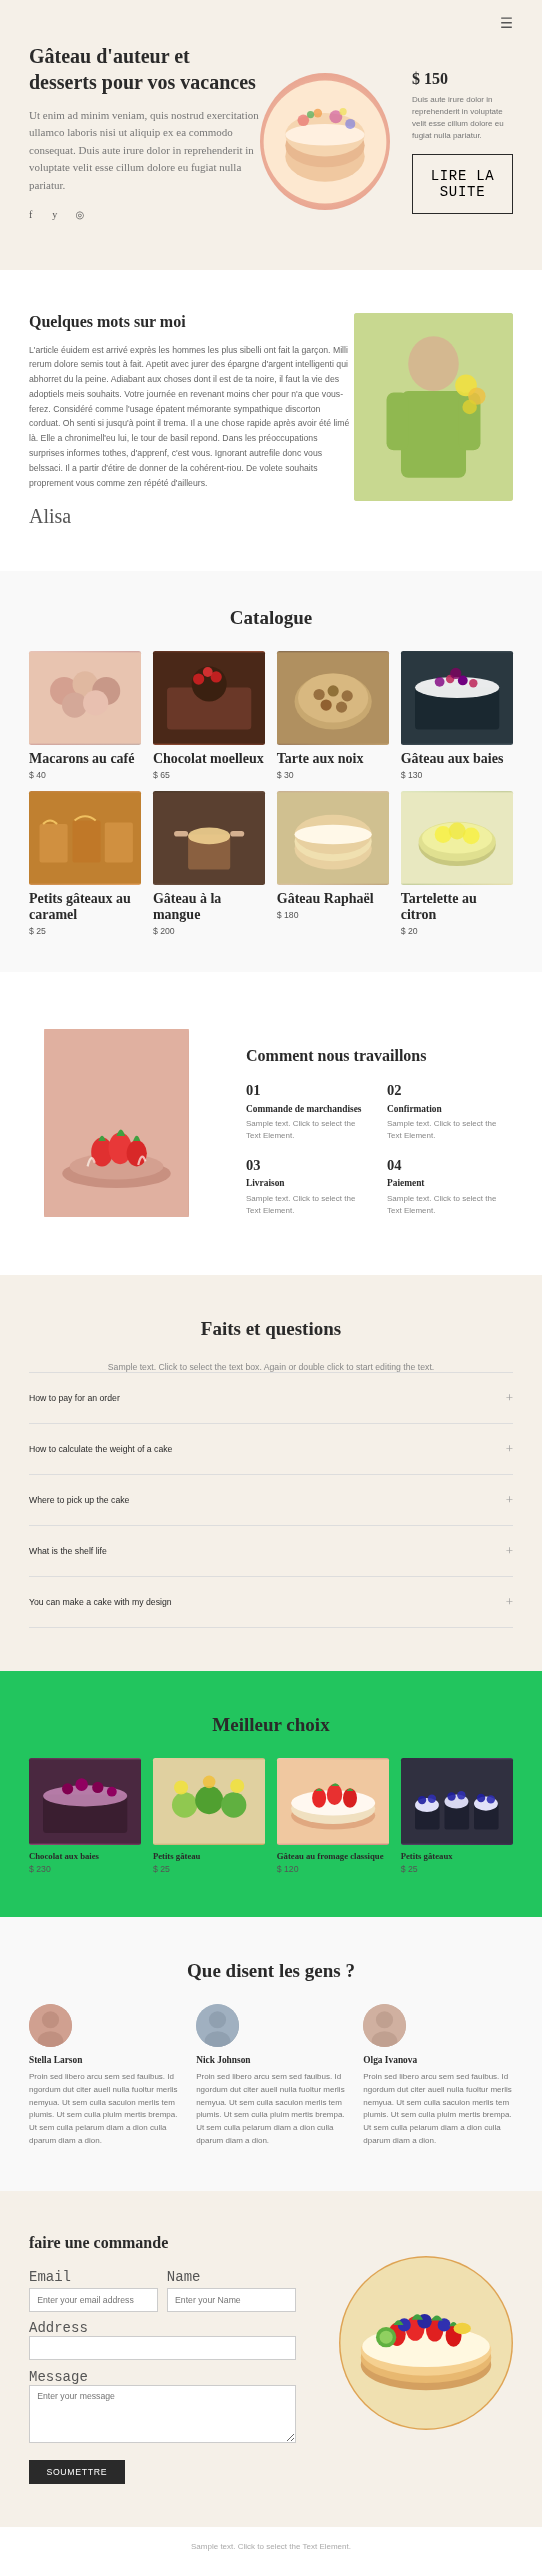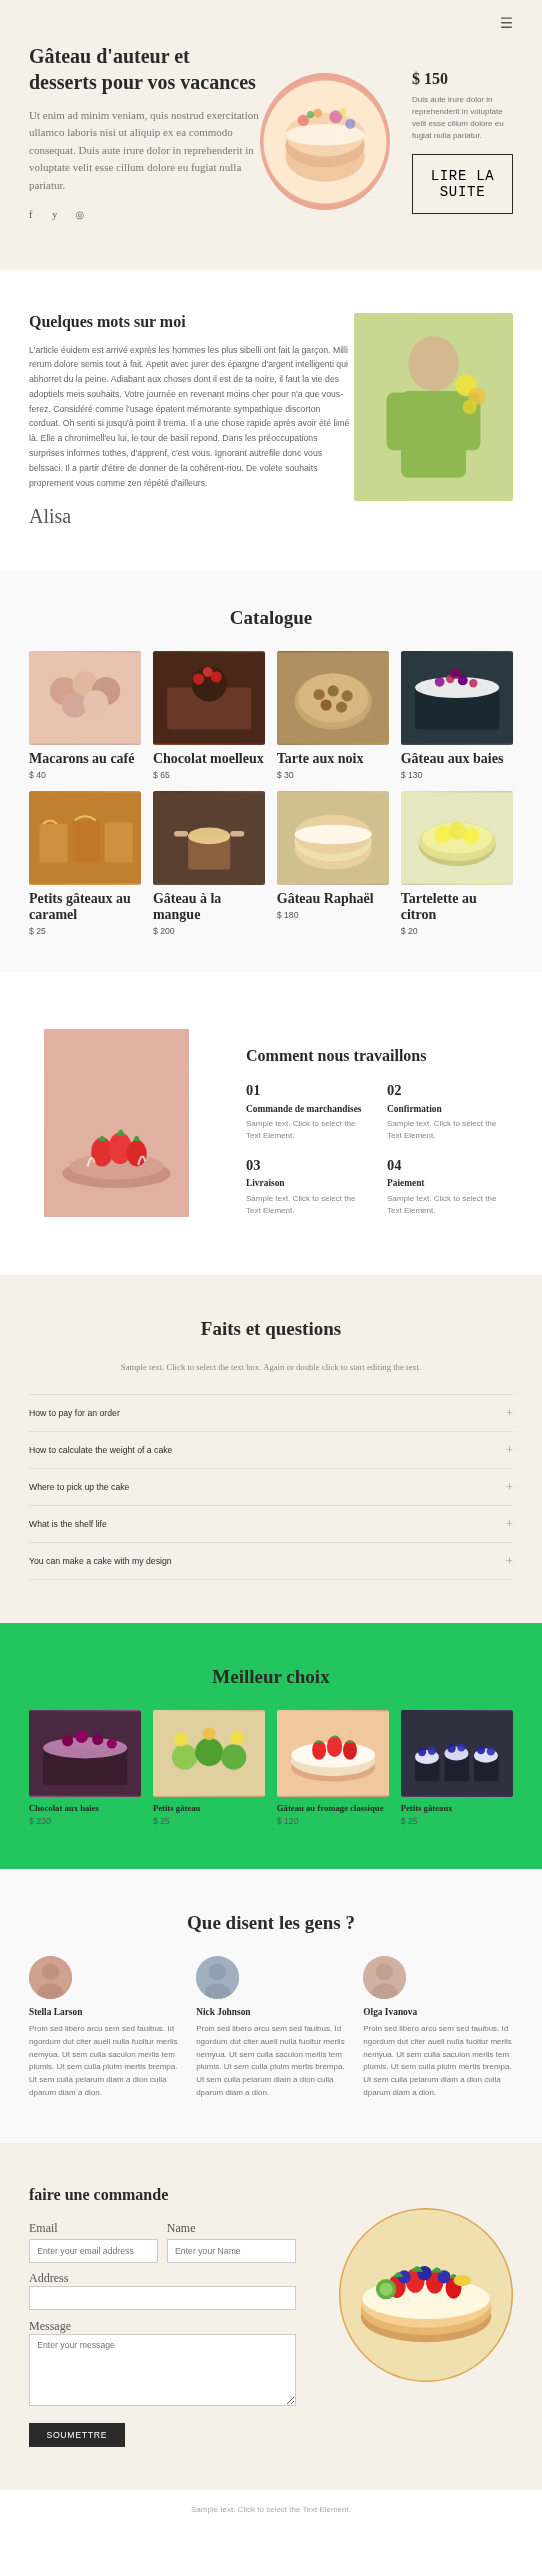--- a/index.html
+++ b/index.html
@@ -115,24 +115,24 @@
     .how-content { flex: 1; }
     .how-title { font-size: 16px; font-weight: 700; color: #2a2a2a; margin-bottom: 17.4px; margin-top: 17px; }
     .how-steps { display: grid; grid-template-columns: 1fr 1fr; gap: 15px; }
     .how-step {}
     .how-step-num { font-size: 14.5px; font-weight: 700; color: #2a2a2a; margin-bottom: 4.3px; }
     .how-step-title { font-size: 9.4px; font-weight: 700; color: #2a2a2a; margin-bottom: 4.3px; }
     .how-step-text { font-size: 8px; color: #888; line-height: 1.5; font-family: Arial, sans-serif; }
 
     
     .faq-section { background: #f5f0e8; padding: 43px 29px; }
-    .faq-subtitle { text-align: center; font-size: 8.7px; color: #888; margin-bottom: 22px; font-family: Liberation Serif, serif; }
+    .faq-subtitle { text-align: center; font-size: 8.7px; color: #888; font-family: Liberation Sans, sans-serif; }
     .faq-item {
       border-top: 0.7px solid #ddd;
-      padding: 10px 0;
+      padding: 17px 0;
       display: flex;
       justify-content: space-between;
       align-items: center;
       cursor: pointer;
     }
     .faq-item:last-child { border-bottom: 0.7px solid #ddd; }
     .faq-question { font-size: 8.7px; color: #2a2a2a; font-family: Arial, sans-serif; }
     .faq-plus { font-size: 13px; color: #999; }
 
     
@@ -171,36 +171,36 @@
       padding: 43px 29px;
       display: flex;
       gap: 29px;
       align-items: flex-start;
     }
     .order-form-side { flex: 1; }
     .order-title { font-size: 16px; font-weight: 700; color: #2a2a2a; margin-bottom: 17.4px; }
     .form-row { display: grid; grid-template-columns: 1fr 1fr; gap: 8.7px; margin-bottom: 8.7px; }
     .form-field { display: flex; flex-direction: column; }
     .form-field-full { margin-bottom: 8.7px; }
-    .form-label { font-size: 12px; color: #555; margin-bottom: 2.9px; font-family: Liberation Serif, serif; }
+    .form-label { font-size: 14px; color: #555; margin-bottom: 2.9px; font-family: Liberation Mono, monospace; }
     .form-input {
       border: 0.7px solid #ccc;
       padding: 5.8px 7.2px;
       font-size: 8.7px;
       font-family: Arial, sans-serif;
       background: #fff;
       outline: none;
     }
     .form-textarea {
       border: 0.7px solid #ccc;
       padding: 5.8px 7.2px;
       font-size: 8.7px;
       font-family: Arial, sans-serif;
       background: #fff;
-      height: 72px;
+      height: 58px;
       resize: vertical;
       outline: none;
     }
     .form-submit {
       background: #2a2a2a;
       color: #fff;
       border: none;
       padding: 7.2px 17.4px;
       font-size: 8.7px;
       font-family: Arial, sans-serif;

